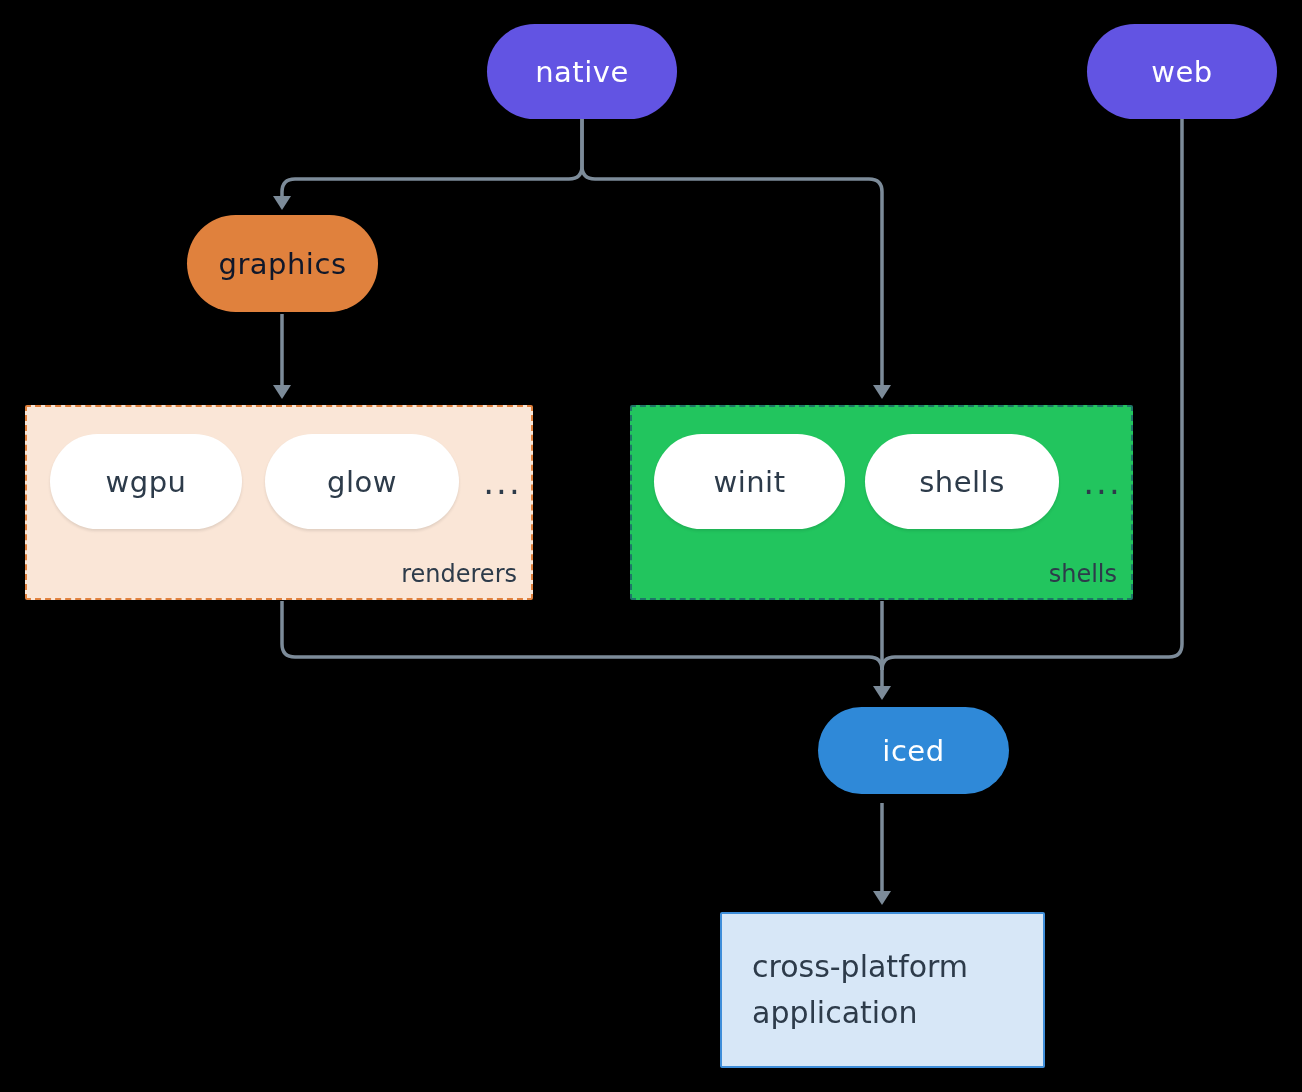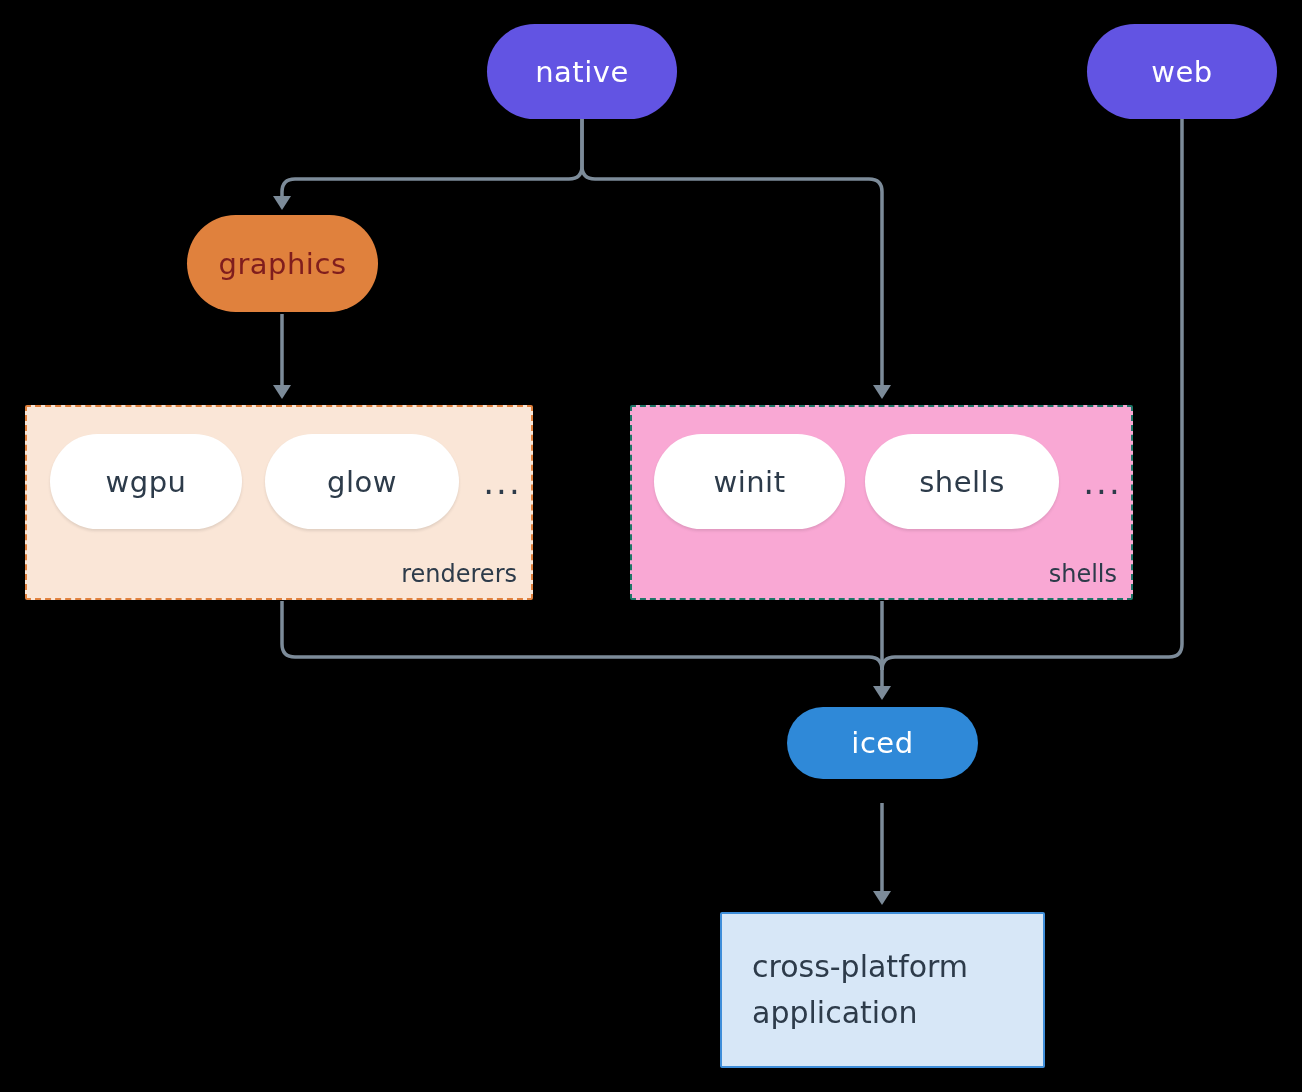--- a/index.html
+++ b/index.html
@@ -18,35 +18,35 @@
   .pill {
     position: absolute;
     border-radius: 999px;
     display: flex;
     align-items: center;
     justify-content: center;
     font-size: 29px;
     letter-spacing: 0.5px;
   }
   .pill.purple { background: #6254e3; color: #ffffff; }
-  .pill.orange { background: #e0813d; color: #7f1d1d; }
+  .pill.orange { background: #e0813d; color: #0f172a; }
   .pill.blue   { background: #2f89d8; color: #ffffff; }
   .pill.white  { background: #ffffff; color: #2d3b4a; box-shadow: 0 2px 3px rgba(0,0,0,0.10); }
 
   .group-box {
     position: absolute;
     box-sizing: border-box;
     border-radius: 2px;
   }
   .group-box.renderers {
     background: #fae6d7;
     border: 2px dashed #e0813d;
   }
   .group-box.shells {
-    background: #f9a8d4;
+    background: #22c55e;
     border: 2px dashed #1f7668;
   }
   .group-label {
     position: absolute;
     right: 14px;
     bottom: 10px;
     font-size: 24px;
     color: #2d3b4a;
     margin-top: 40px;
   }
@@ -149,21 +149,21 @@
     <div class="pill white" style="left:22px; top:27px; width:191px; height:95px;">
       <span>winit</span>
     </div>
     <div class="pill white" style="left:233px; top:27px; width:194px; height:95px;">
       <span>shells</span>
     </div>
     <div class="ellipsis" style="left:443px; top:27px;">...</div>
     <div class="group-label">shells</div>
   </div>
 
-  <div class="pill blue" style="left:787px; top:707px; width:191px; height:72px;">
+  <div class="pill blue" style="left:818px; top:707px; width:191px; height:87px;">
     <span>iced</span>
   </div>
 
   <div class="app-box">
     <span>cross-platform application</span>
   </div>
 
 </div>
 
 </body></html>

